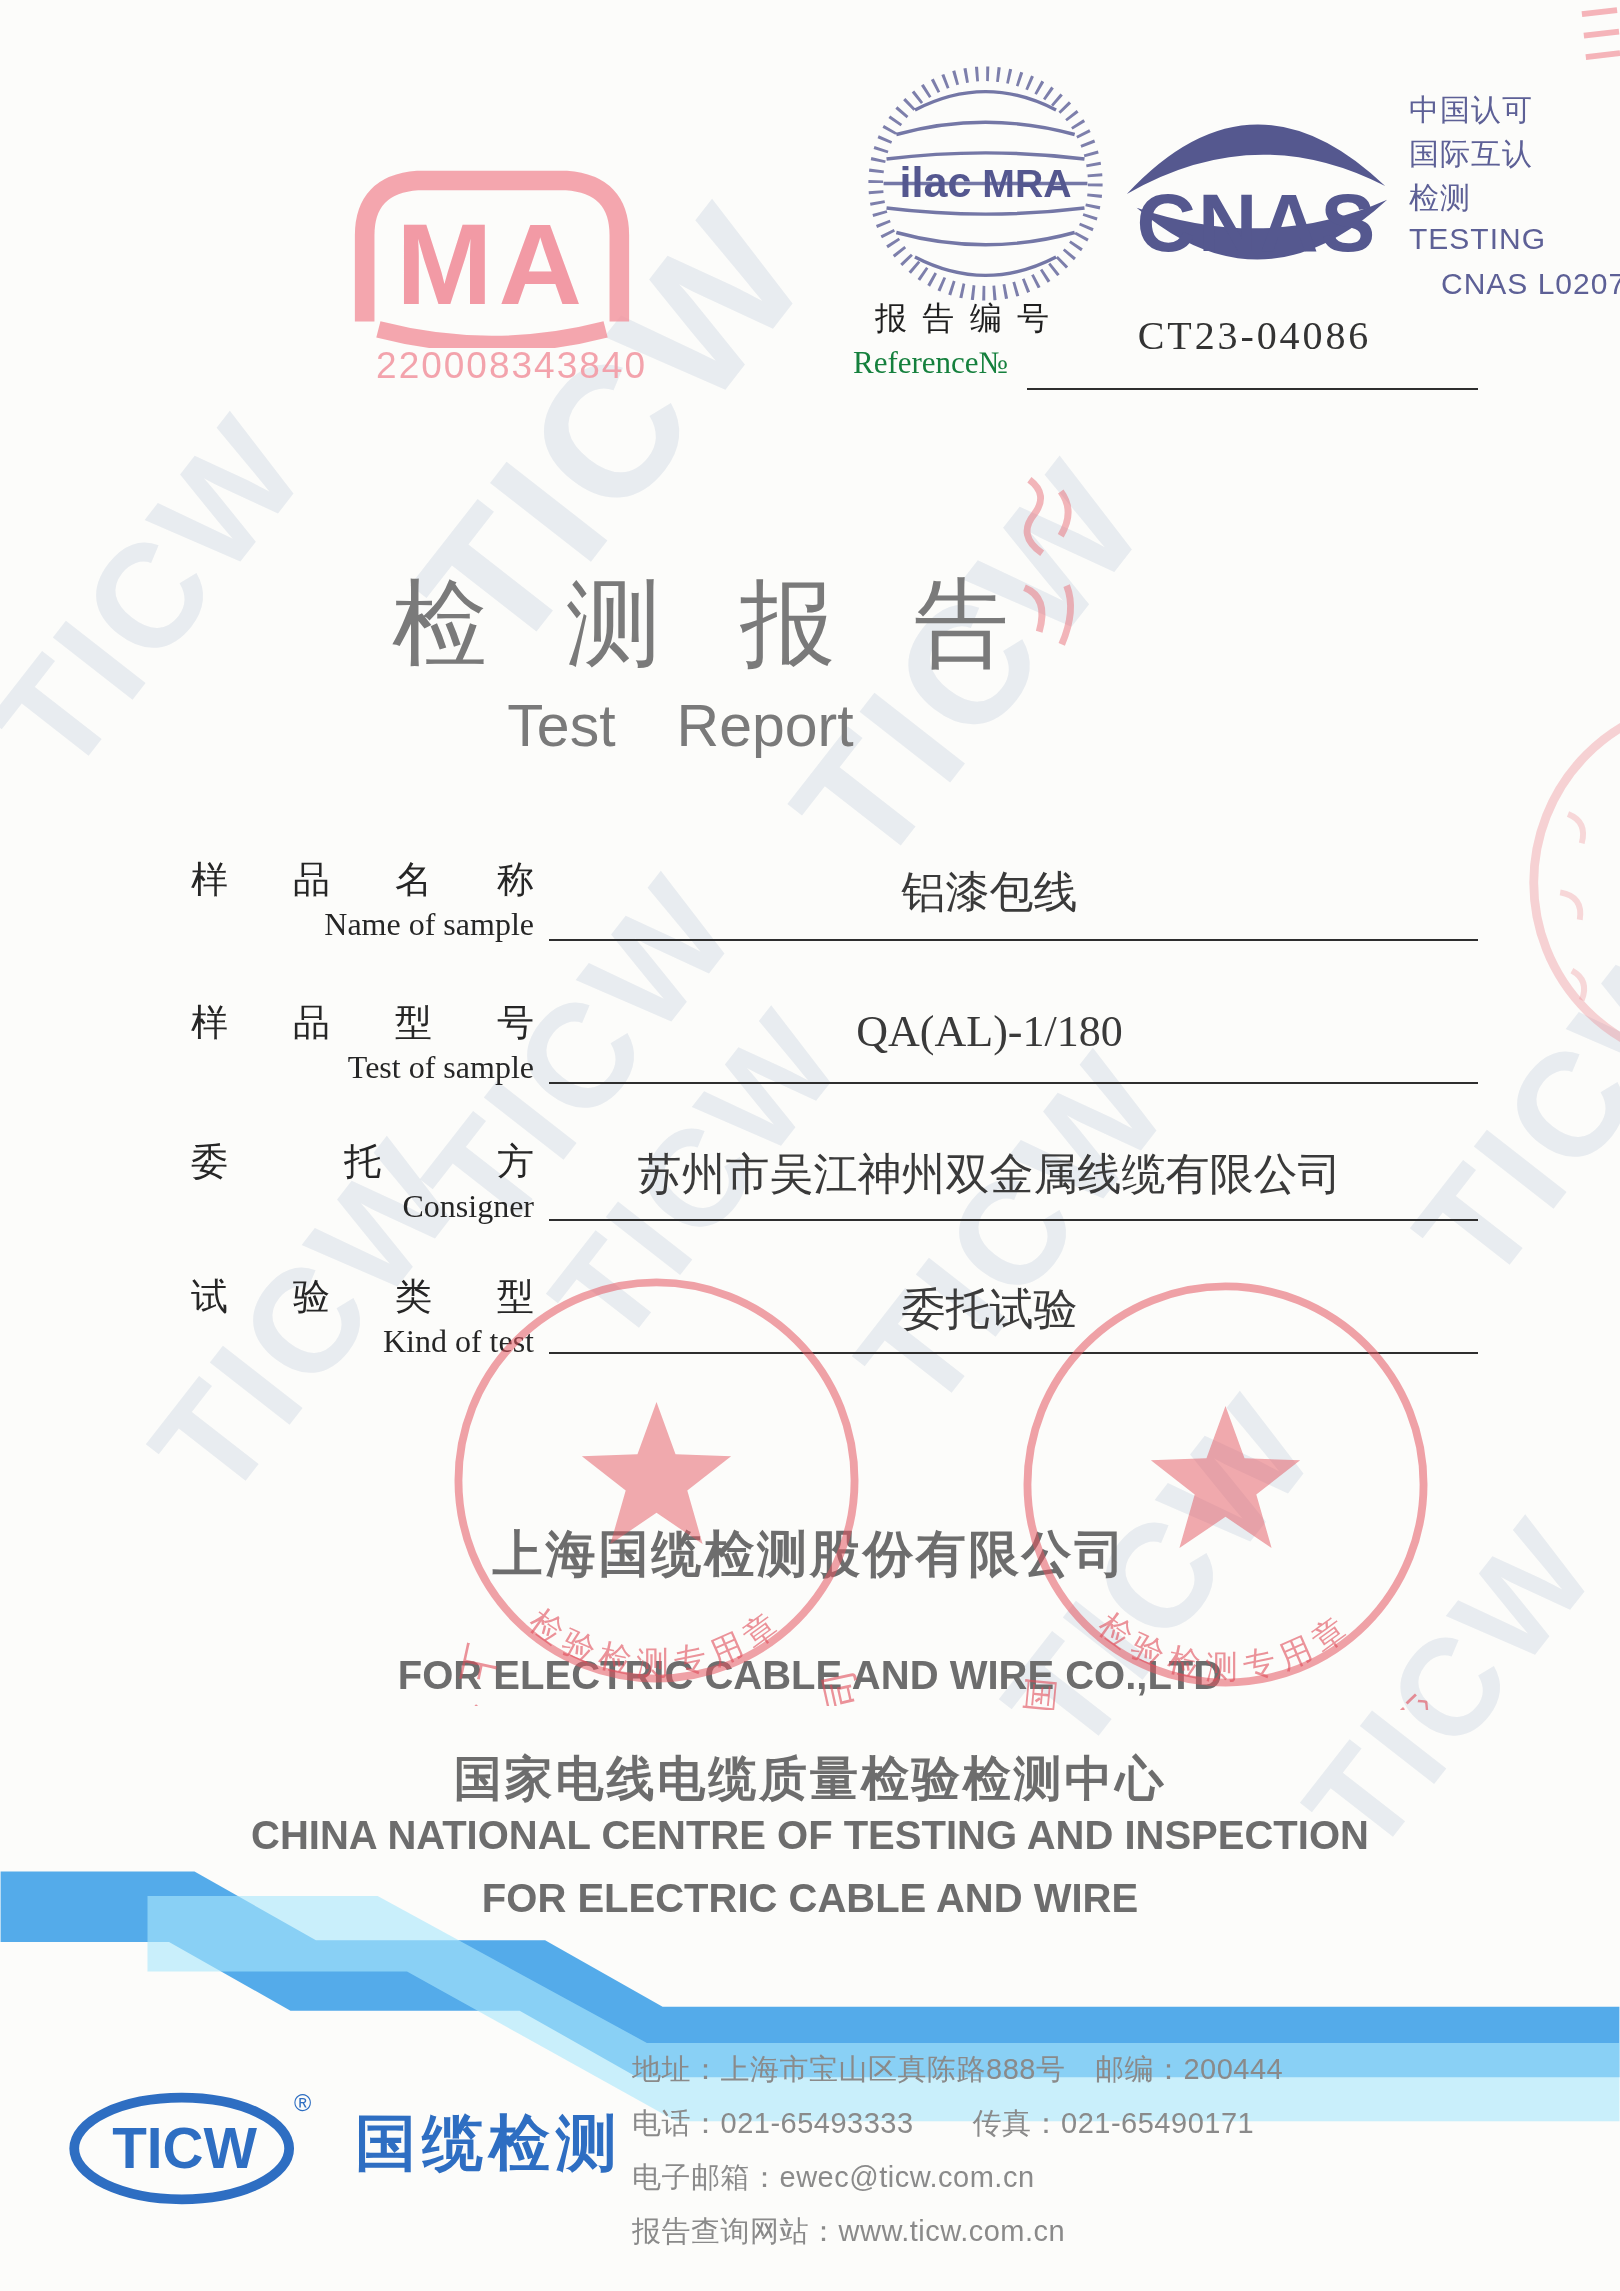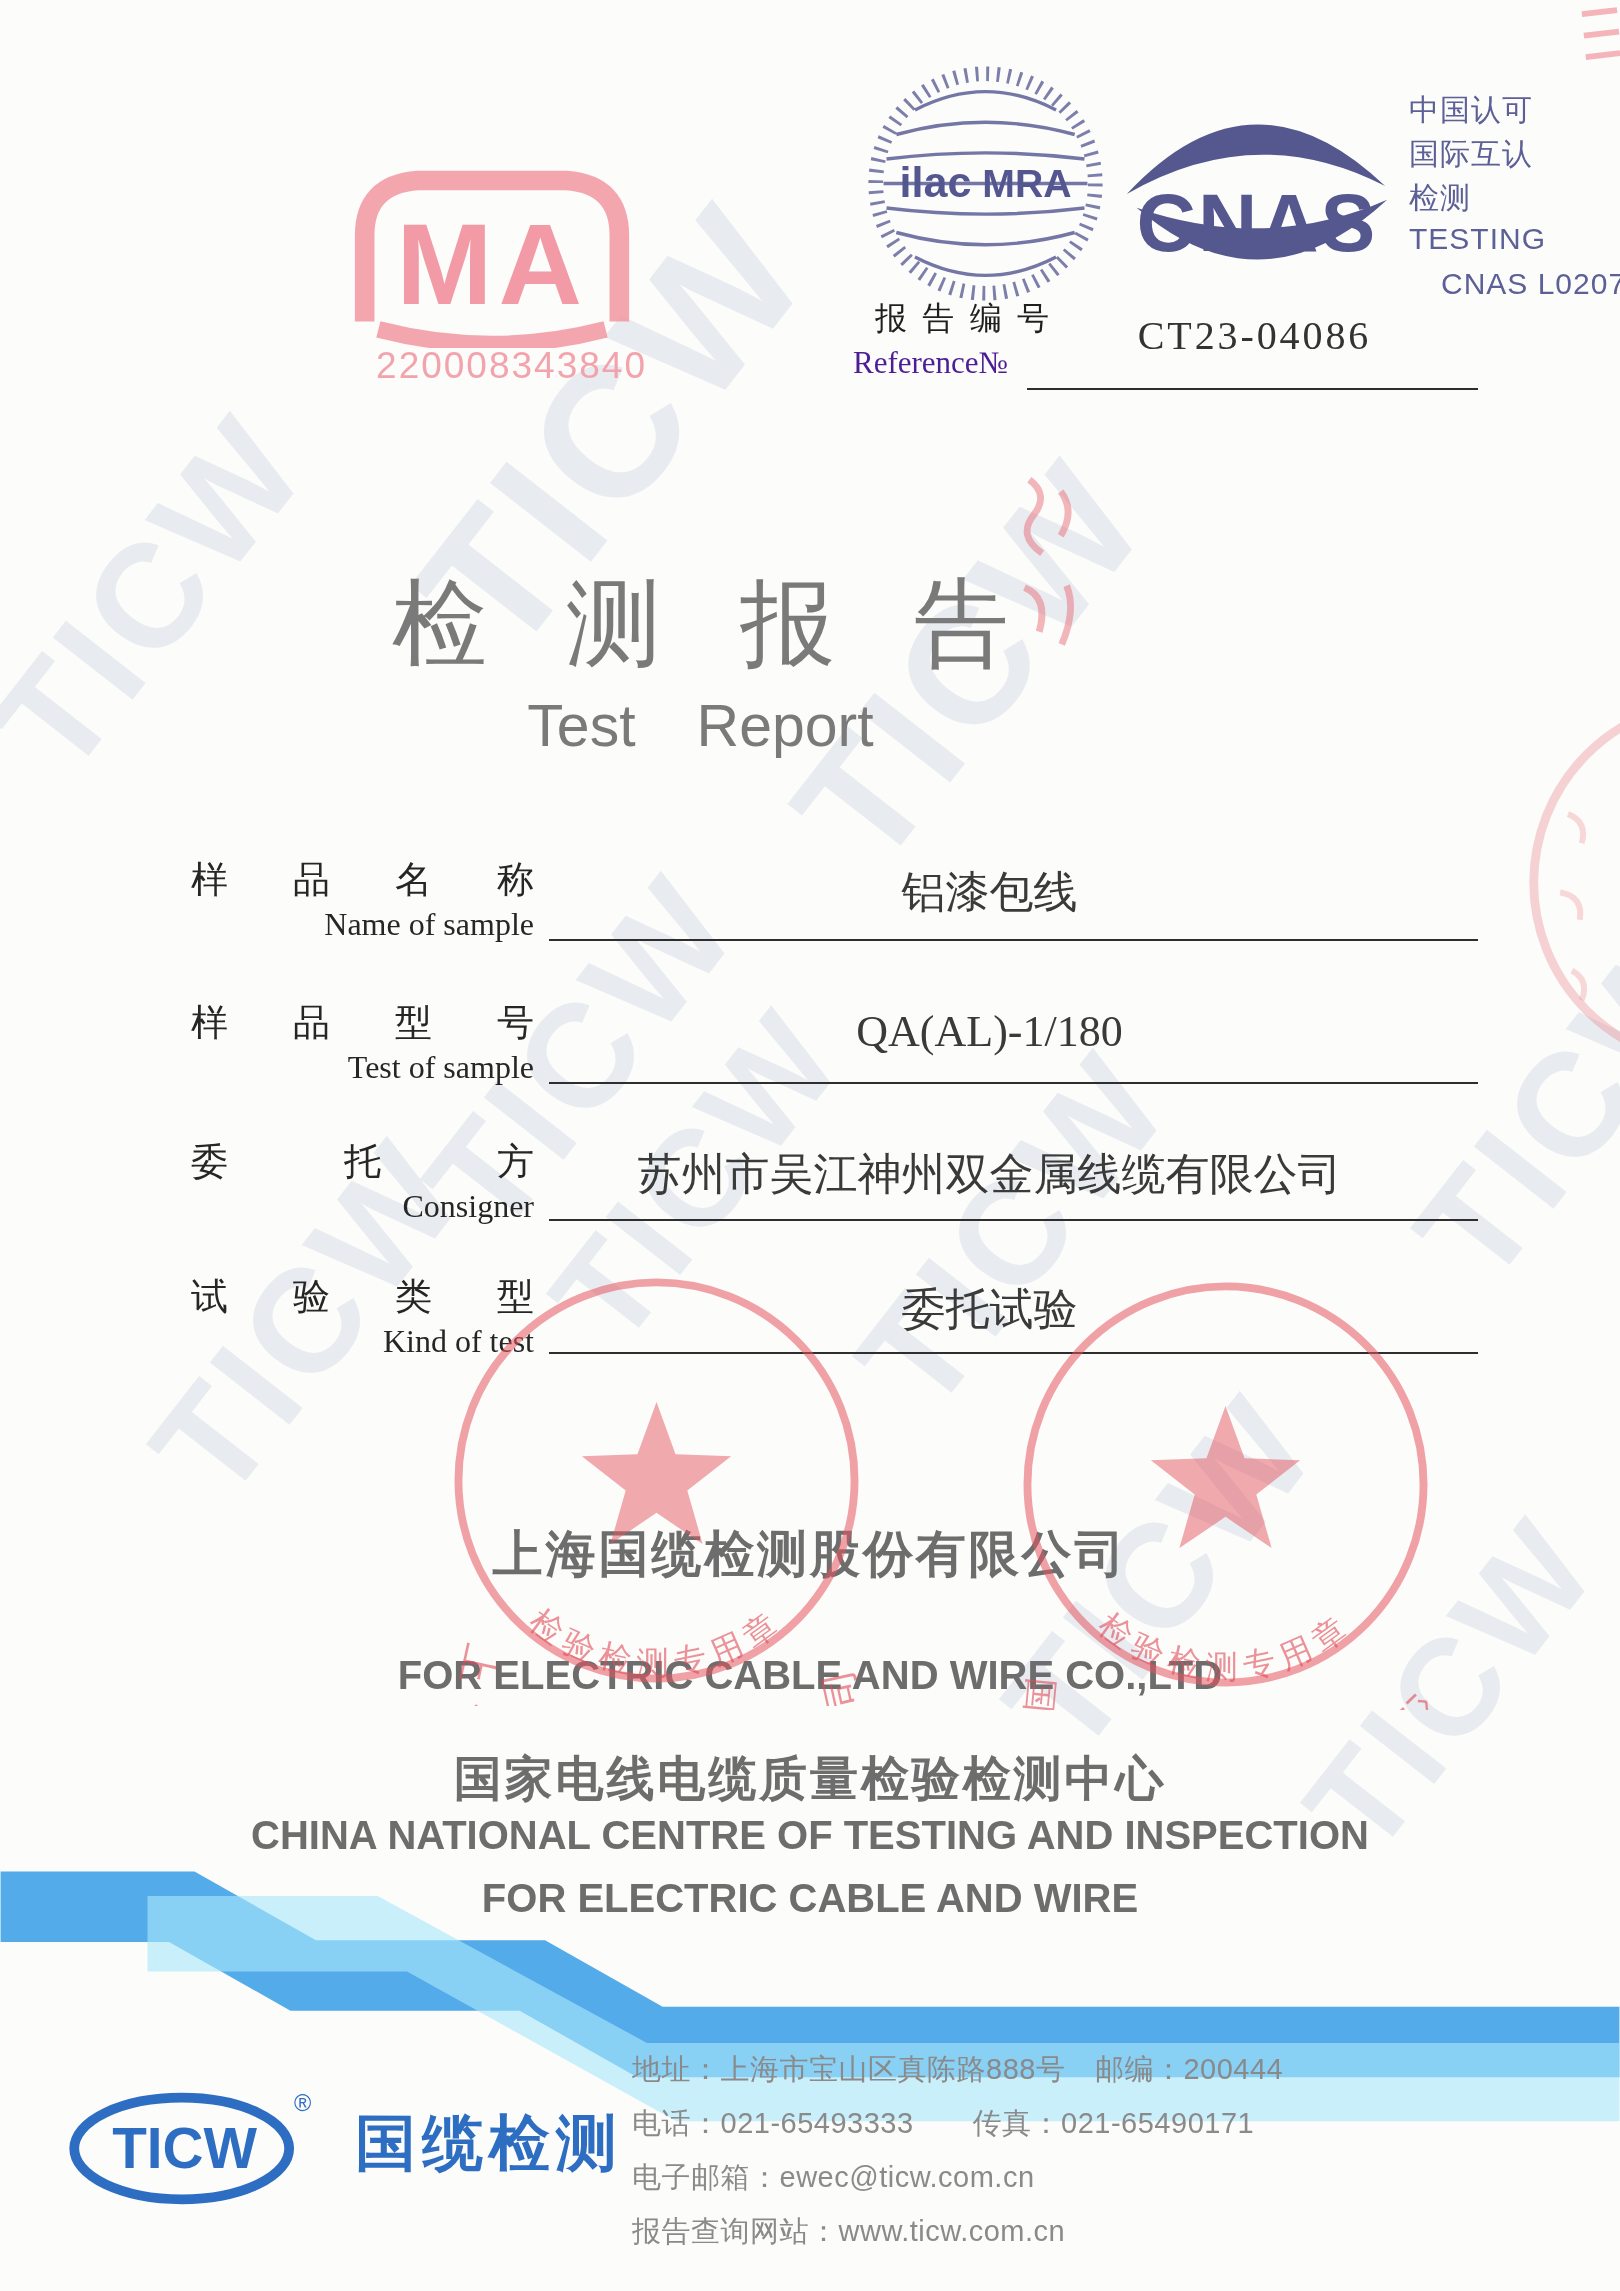--- a/index.html
+++ b/index.html
@@ -36,30 +36,30 @@
   .cnas-shape{fill:#55588f;}
   .cnas-word{font-family:"Liberation Sans","DejaVu Sans",sans-serif;font-weight:900;
     font-size:84px;fill:#55588f;text-anchor:middle;letter-spacing:2px;}
   .cnas-line{position:absolute;left:1409px;width:206px;z-index:3;
     font-family:"Liberation Sans","DejaVu Sans",sans-serif;
     font-size:30px;color:#5d6096;font-weight:500;letter-spacing:1px;}
 
   
   .ref-zh{position:absolute;left:855px;top:297px;width:174px;z-index:3;
     font-size:32px;color:#1f1f1f;text-align:justify;text-align-last:justify;margin-left:20px;}
-  .ref-en{position:absolute;left:853px;top:345px;z-index:3;font-size:31px;color:#4c1d95;}
+  .ref-en{position:absolute;left:853px;top:345px;z-index:3;font-size:31px;color:#15803d;}
   .ref-val{position:absolute;left:1078px;top:312px;width:353px;text-align:center;z-index:3;
     font-size:40px;letter-spacing:2.9px;color:#333;}
   .ref-line{position:absolute;left:1027px;top:388px;width:451px;border-top:2px solid #2e2e2e;z-index:3;}
 
   
   .title-zh{position:absolute;left:392px;top:561px;width:617px;z-index:3;
     font-family:"Liberation Sans","DejaVu Sans",sans-serif;
     font-size:95px;color:#7a7a7a;text-align:justify;text-align-last:justify;}
-  .title-en{position:absolute;left:392px;top:692px;width:617px;z-index:3;
+  .title-en{position:absolute;left:372px;top:692px;width:617px;z-index:3;
     font-family:"Liberation Sans","DejaVu Sans",sans-serif;
     font-size:59px;color:#7a7a7a;display:flex;justify-content:center;gap:61px;}
 
   
   .field{position:absolute;left:191px;width:1294px;height:118px;z-index:3;}
   .f-zh{position:absolute;left:0;top:0;width:343px;font-size:37px;color:#262626;
     text-align:justify;text-align-last:justify;}
   .f-en{position:absolute;left:0;top:51px;width:343px;text-align:right;font-size:32px;color:#262626;}
   .f-val{position:absolute;left:338px;top:7.8px;width:921px;text-align:center;font-size:44px;color:#3a3a3a;}
   .f-line{position:absolute;left:358px;width:929px;border-top:2px solid #2e2e2e;}

